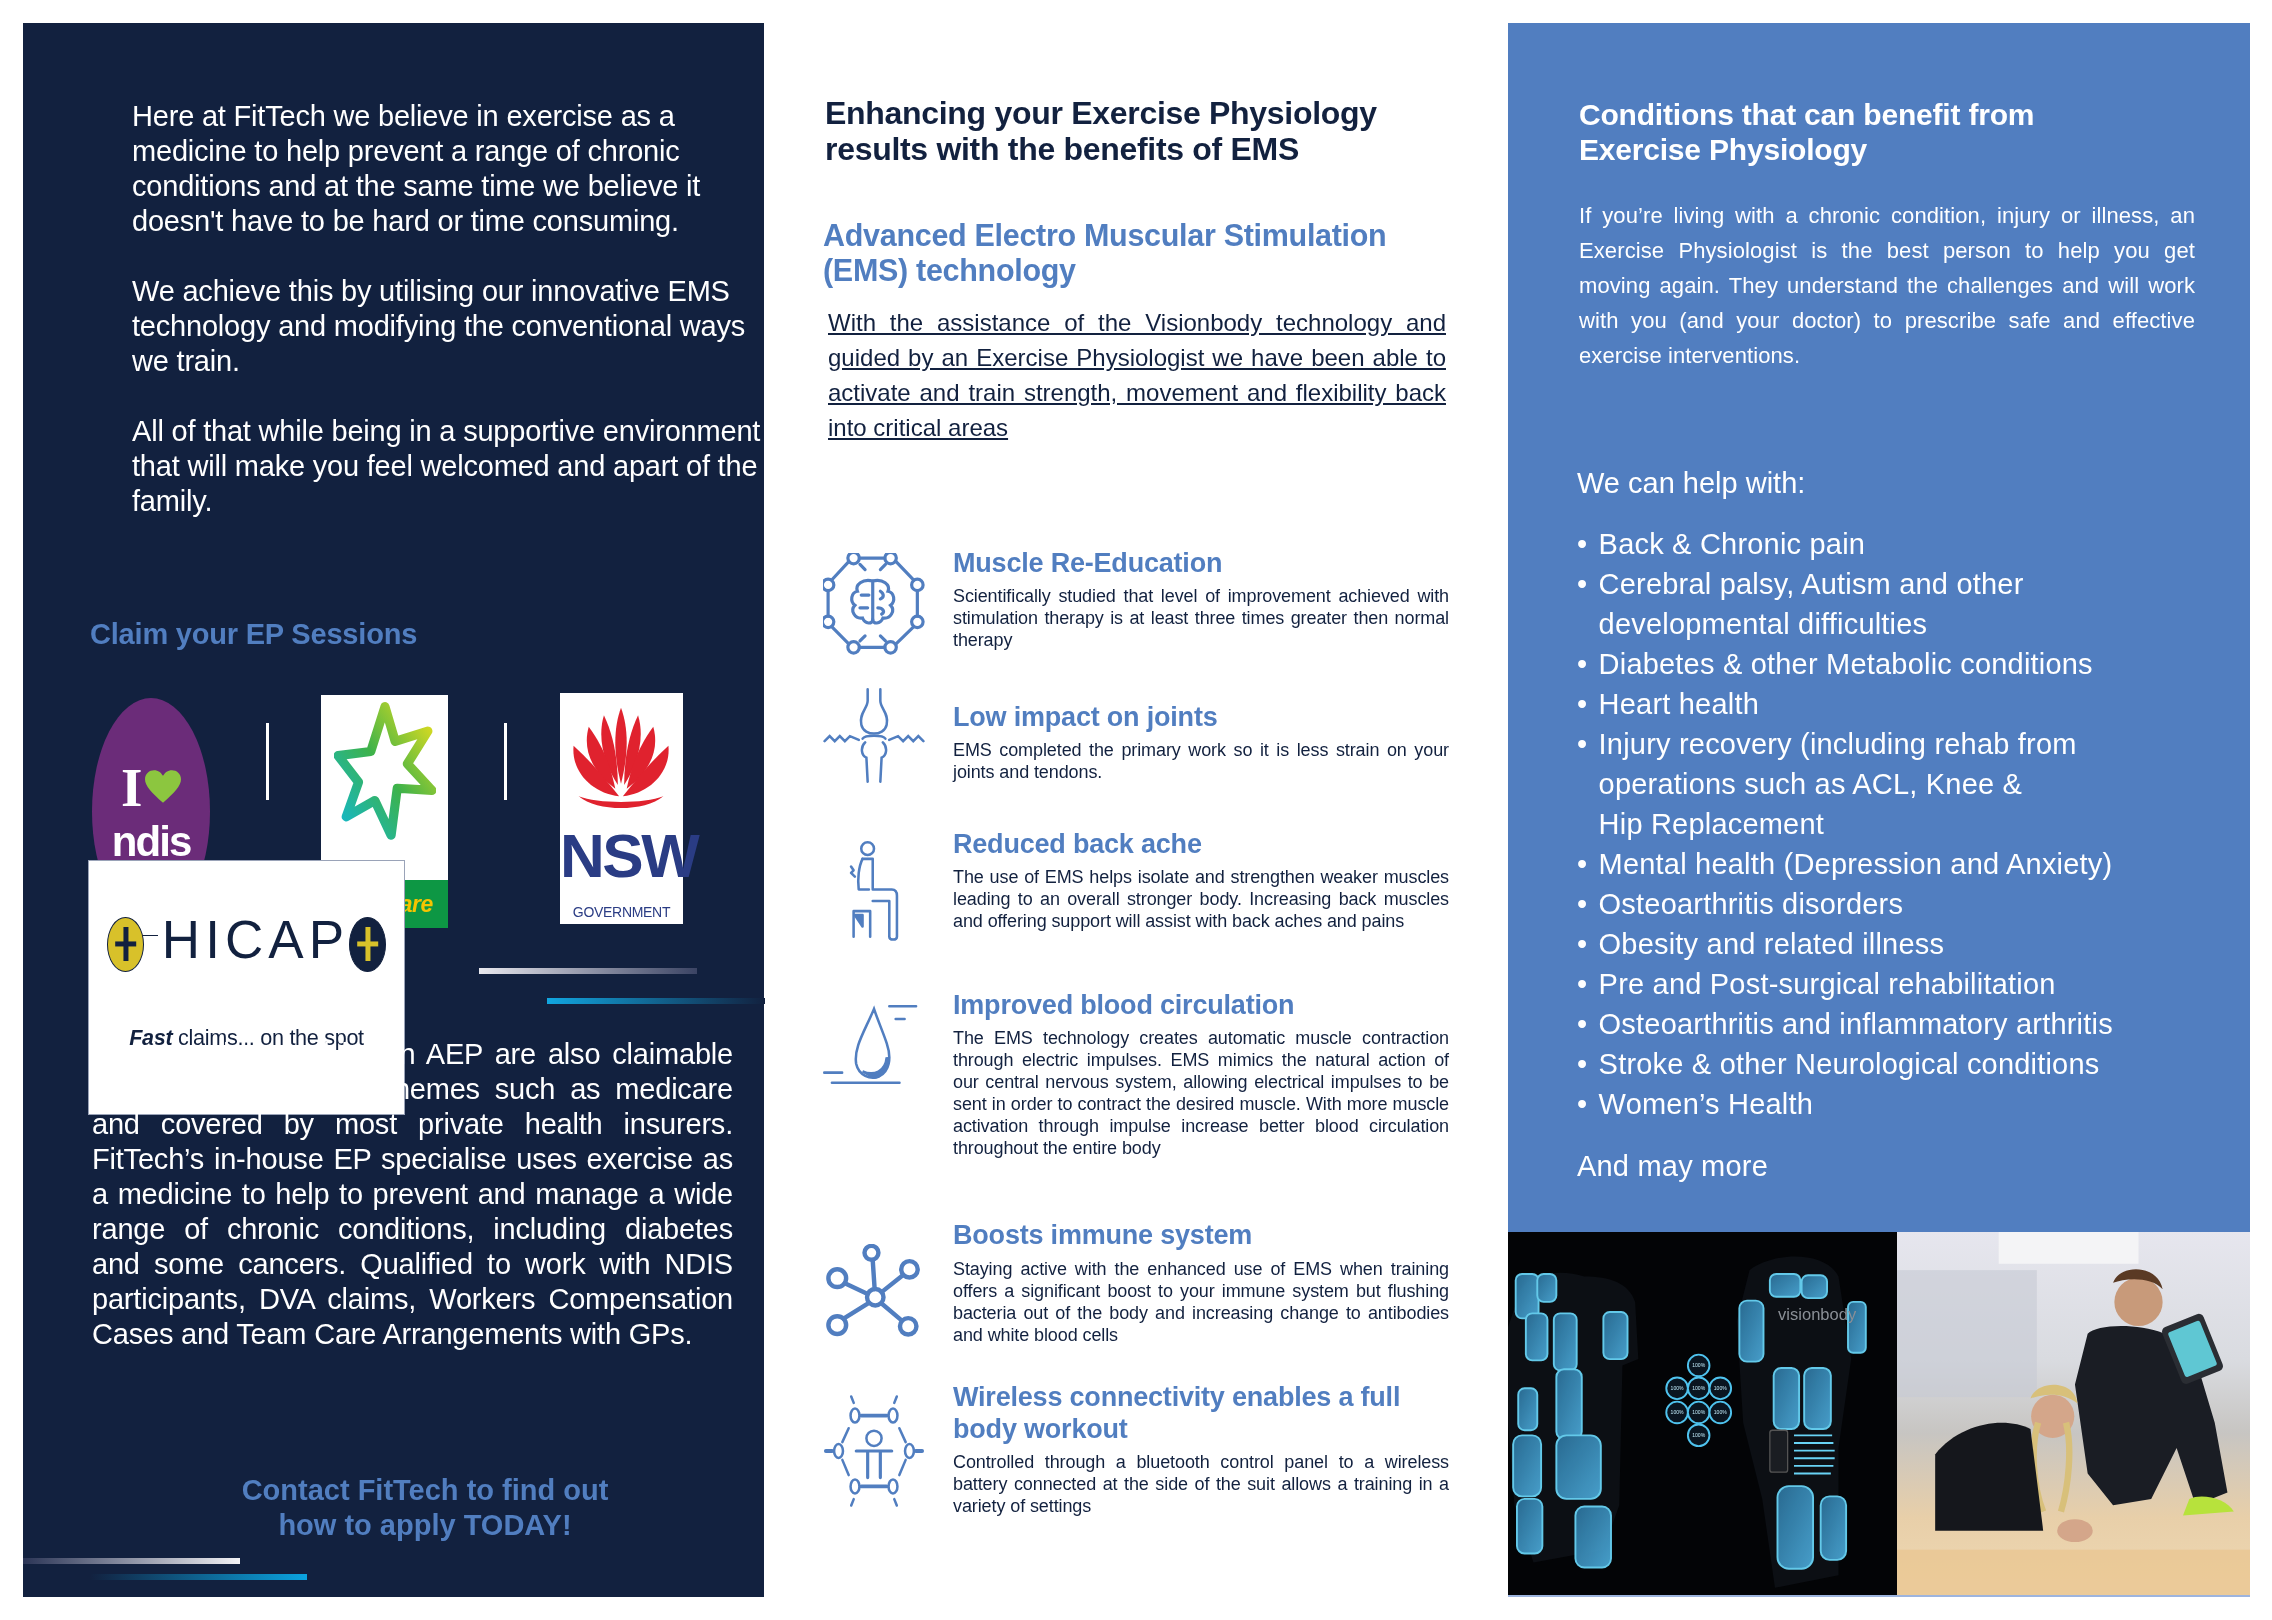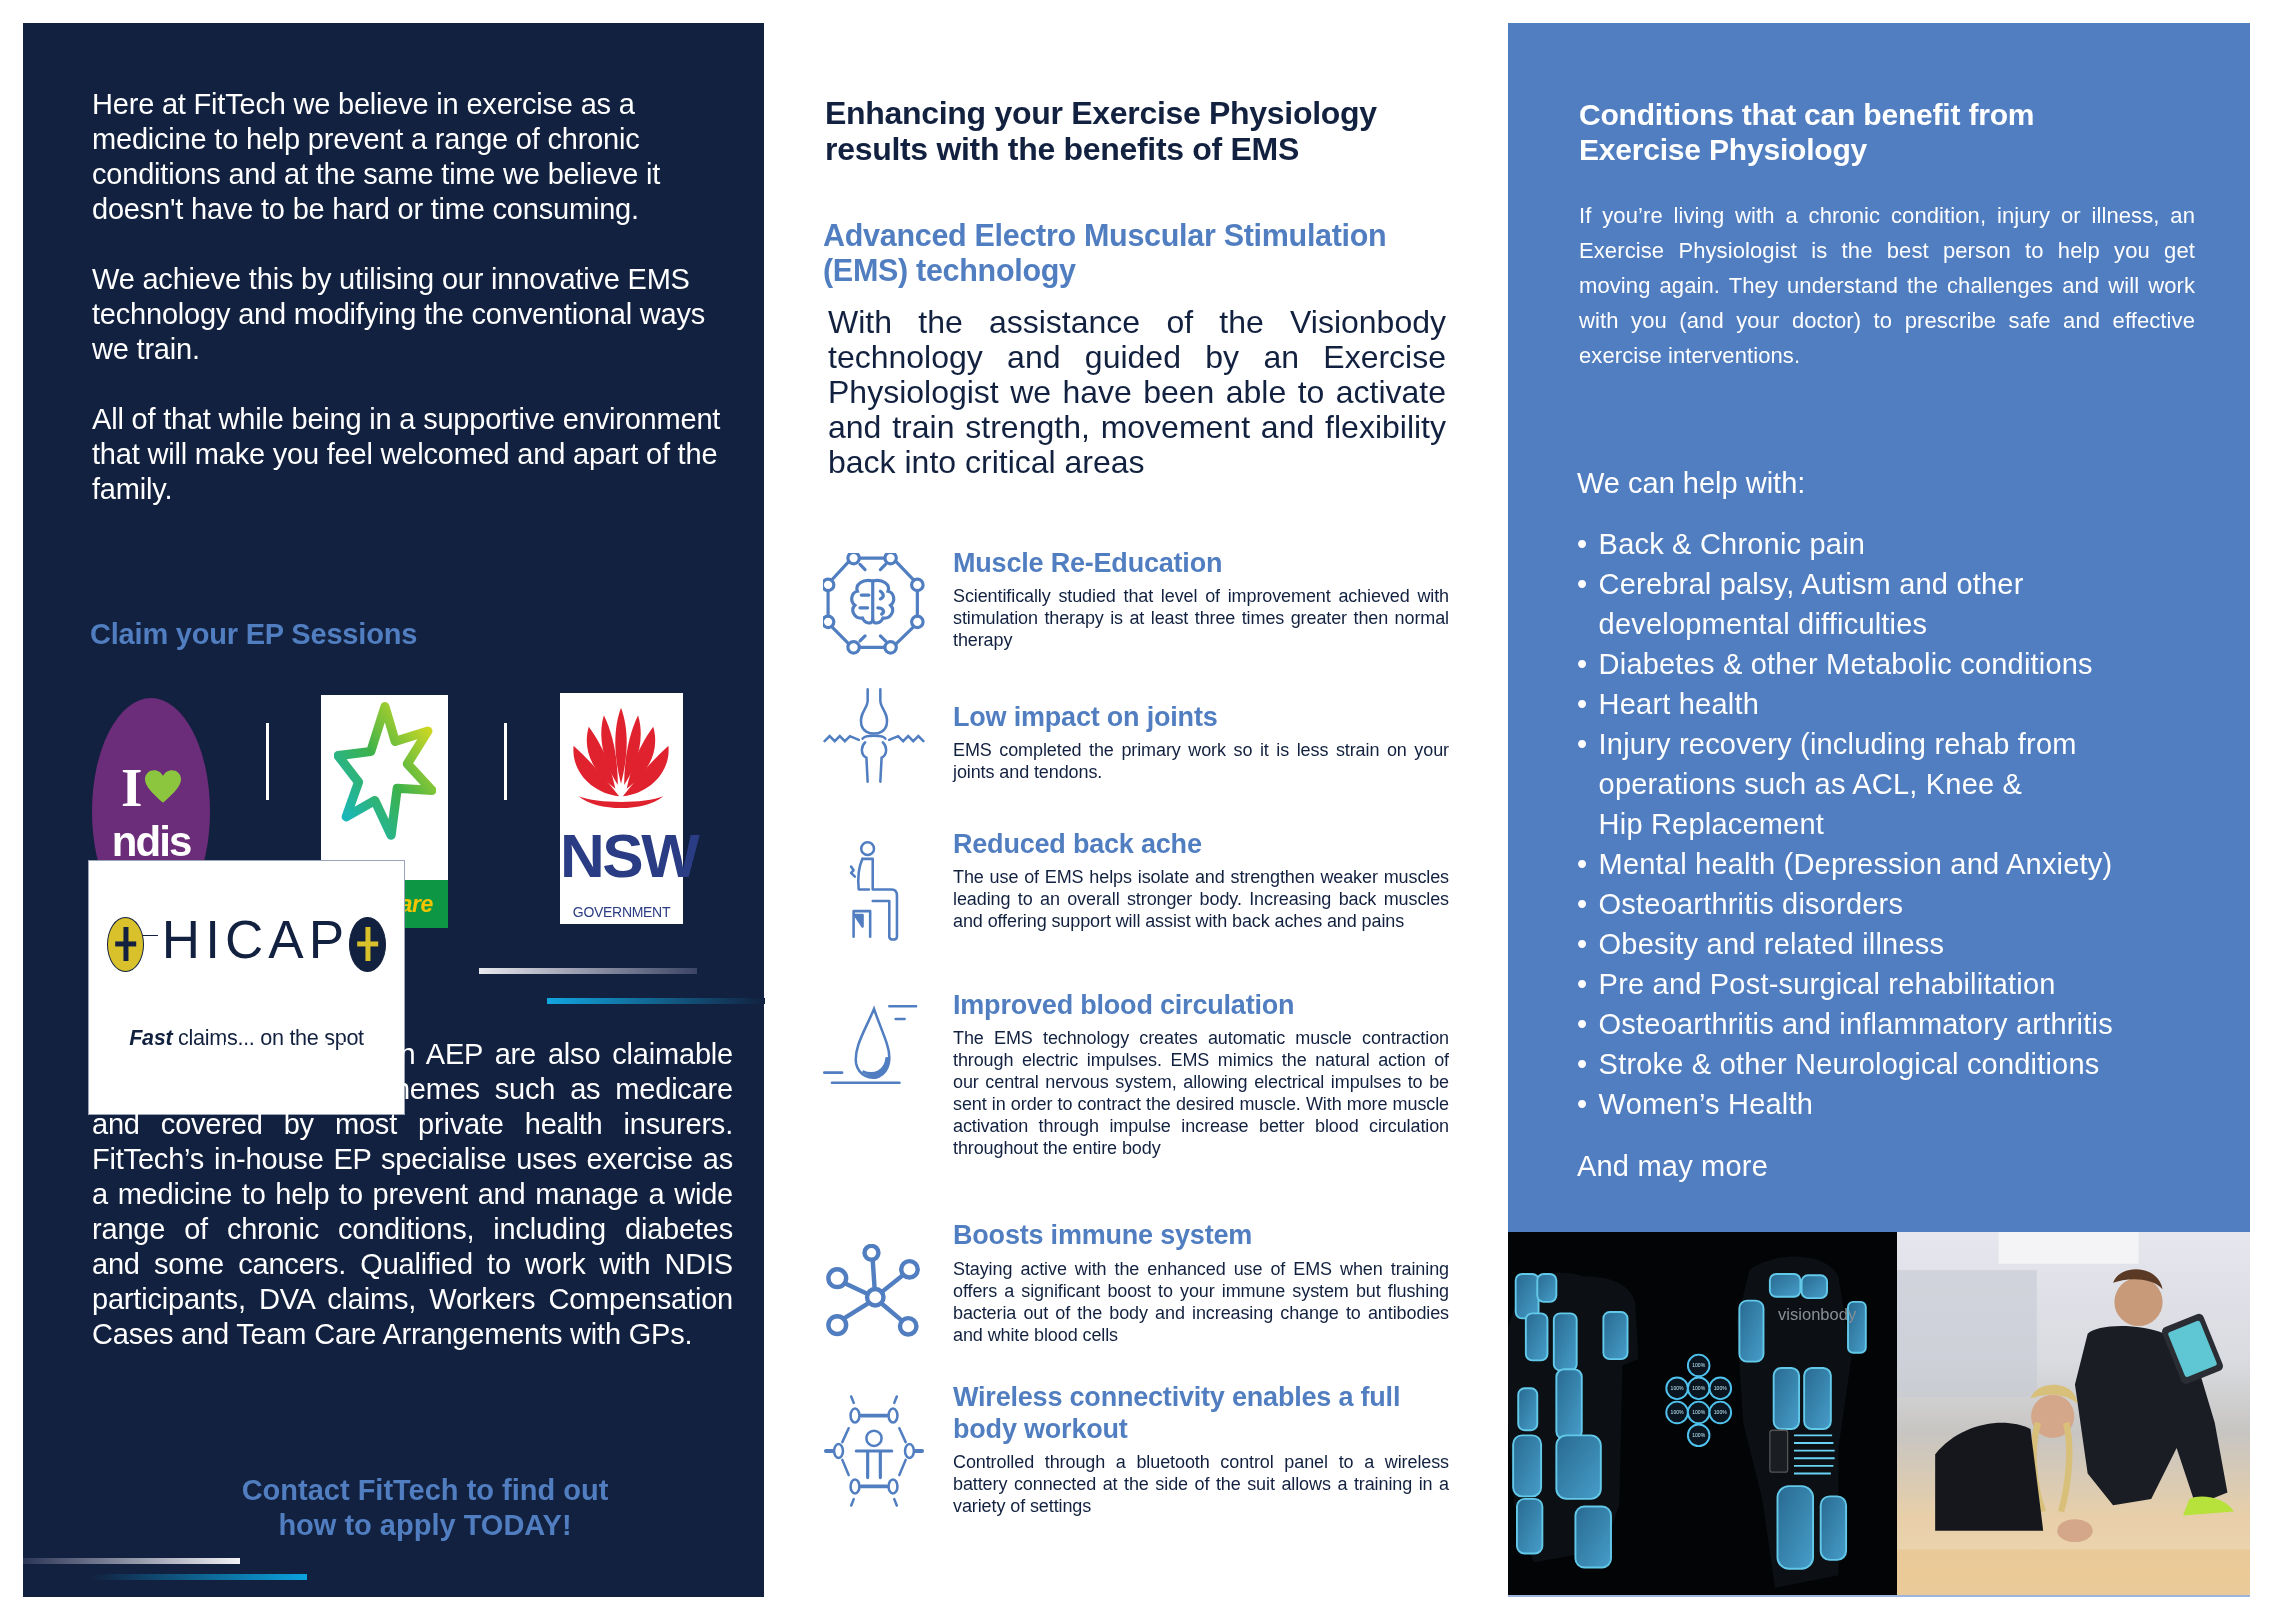--- a/index.html
+++ b/index.html
@@ -8,21 +8,21 @@
 
   .panel { position: absolute; }
   .left-panel { left: 23px; top: 23px; width: 741px; height: 1574px; background: #12213f; }
   .right-panel { left: 1508px; top: 23px; width: 742px; height: 1574px; background: #517ec0; overflow: hidden; }
 
   .abs { position: absolute; }
 
   
   .lp-text { left: 69px; width: 641px; color: #ffffff; font-size: 29px; line-height: 35px; letter-spacing: -0.2px; }
   .lp-text p { margin-bottom: 35px; }
-  .lp-intro { top: 64px; }
+  .lp-intro { top: 76px; margin-left: 40px; }
   .lp-claim { left: 67px; top: 595px; color: #517ec0; font-weight: bold; font-size: 29px; letter-spacing: -0.2px; }
   .lp-services { top: 1014px; text-align: justify; text-align-last: left; }
   .lp-contact { left: 0; width: 741px; top: 1450px; text-align: center; color: #517ec0; font-weight: bold; font-size: 29px; line-height: 35px; padding-left: 63px; }
 
   .ndis { left: 69px; top: 675px; width: 118px; height: 227px; border-radius: 50%; background: #6b2c79; display: flex; flex-direction: column; align-items: center; justify-content: center; }
   .ndis .ilove { display: flex; align-items: center; gap: 2.5px; color: #fff; font-weight: bold; font-family: "Liberation Serif", serif; font-size: 55px; line-height: 1; }
   .ndis .heart { width: 36px; height: 36px; }
   .ndis .word { color: #fff; font-weight: bold; font-size: 42px; letter-spacing: -1.9px; margin-top: 6.3px; line-height: 1; }
 
   .divider { width: 2.5px; height: 77px; background: #ffffff; }
@@ -56,21 +56,21 @@
 
   .bar { height: 6.3px; }
   .bar-a { left: 456px; top: 945px; width: 218px; background: linear-gradient(to right, #e8e8ee, #3b4464); }
   .bar-b { left: 524px; top: 975px; width: 218px; background: linear-gradient(to right, #11a6e0, #12213f); }
   .bar-c { left: 0; top: 1535px; width: 217px; background: linear-gradient(to right, #2b3556, #f2f2f5); }
   .bar-d { left: 67px; top: 1551px; width: 217px; background: linear-gradient(to right, #12213f, #0aa3df); }
 
   
   .mid-title { left: 825px; top: 95px; width: 648px; color: #12213f; font-weight: bold; font-size: 32px; line-height: 36px; letter-spacing: -0.3px; }
   .mid-sub { left: 823px; top: 218px; width: 648px; color: #517ec0; font-weight: bold; font-size: 30.5px; line-height: 35px; letter-spacing: -0.3px; }
-  .mid-intro { left: 828px; top: 305px; width: 618px; color: #12213f; font-size: 32px; line-height: 35px; text-align: justify; text-align-last: left; }
+  .mid-intro { left: 828px; top: 305px; width: 618px; color: #12213f; font-size: 24px; line-height: 35px; text-align: justify; text-align-last: left; text-decoration: underline; }
 
   .feature { position: absolute; left: 823px; width: 628px; }
   .feature .ficon { position: absolute; left: 0; top: 0; width: 102px; height: 102px; }
   .feature .ftitle { position: absolute; left: 130px; top: 0; width: 508px; color: #517ec0; font-weight: bold; font-size: 27px; line-height: 32px; letter-spacing: -0.2px; }
   .feature .fbody { position: absolute; left: 130px; width: 496px; color: #12213f; font-size: 18px; line-height: 22px; text-align: justify; text-align-last: left; letter-spacing: -0.1px; }
 
   .f1 { top: 547px; }
   .f1 .ficon { top: 6.3px; }
   .f1 .fbody { top: 38px; }
   .f2 { top: 701px; }

